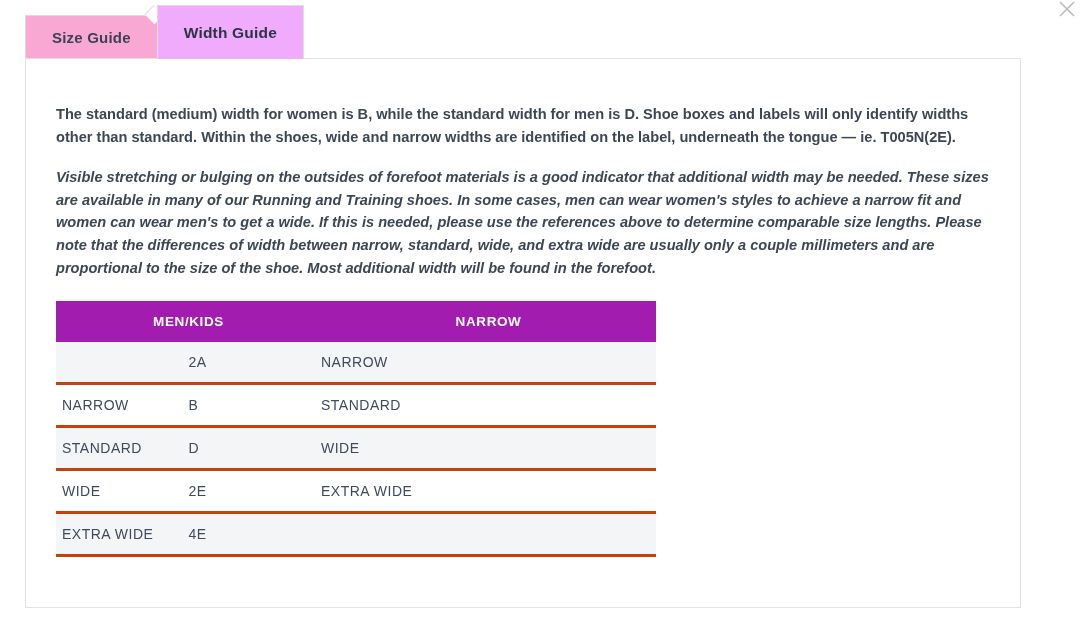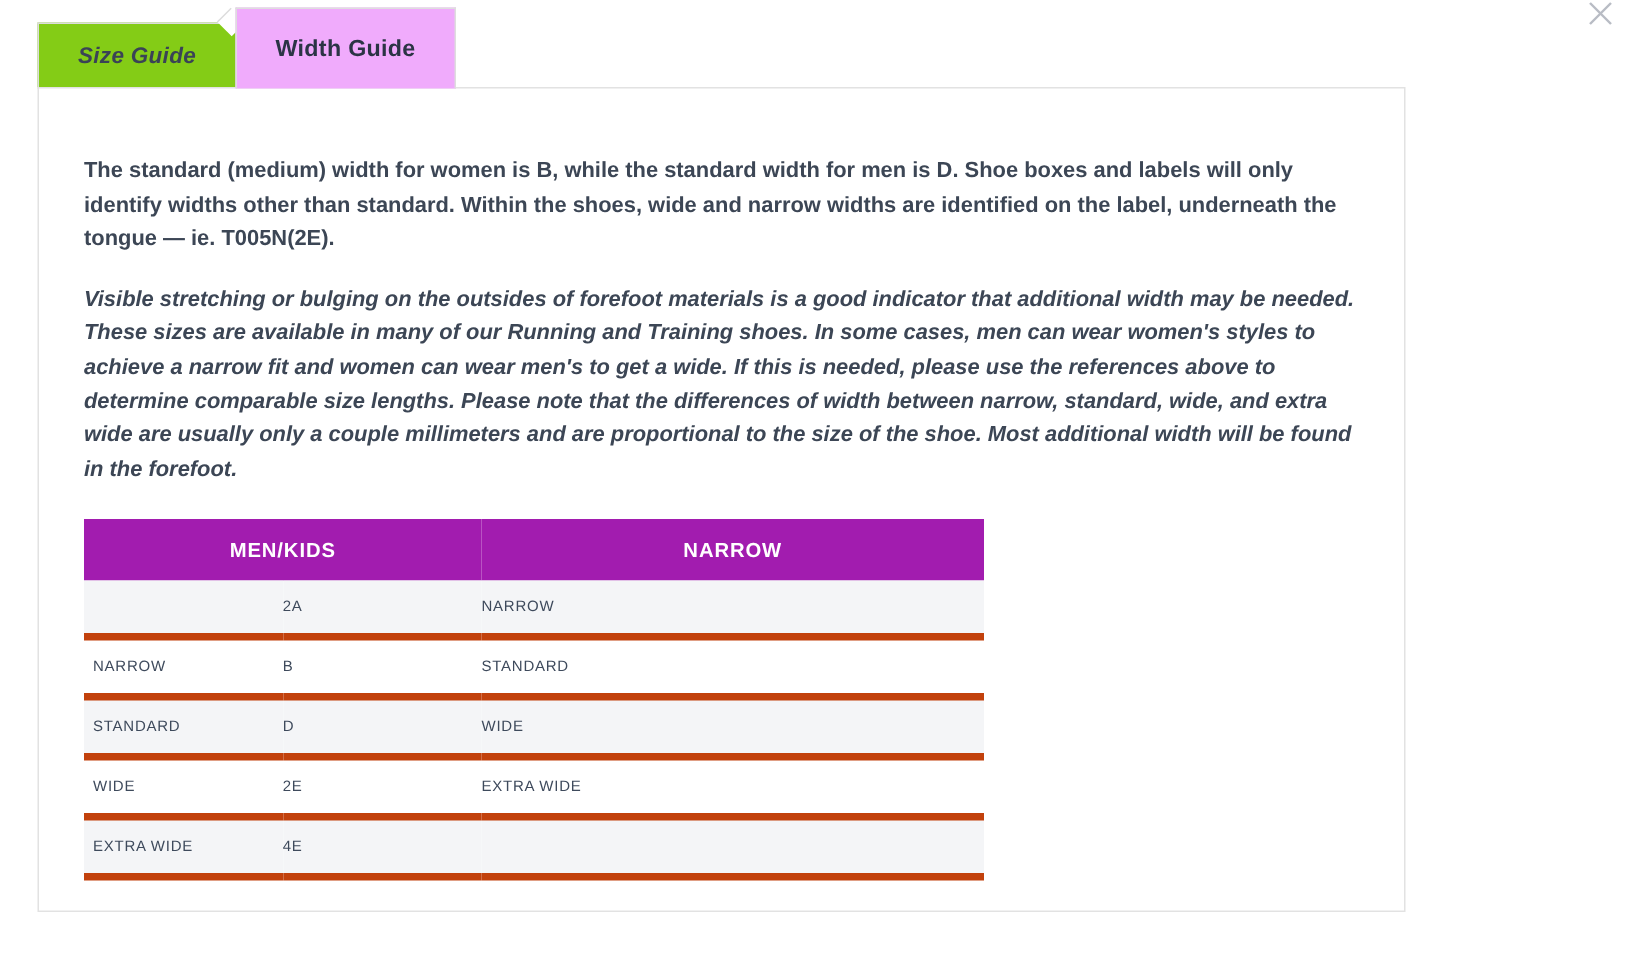--- a/index.html
+++ b/index.html
@@ -51,24 +51,23 @@
     color: #2b3445;
     background: #ffffff;
     border: 1px solid #dedede;
     border-bottom: none;
     cursor: pointer;
     white-space: nowrap;
   }
   .tab.inactive {
     height: 44px;
     color: #3a4356;
-    background: #84cc16;
+    background: #f9a8d4;
     border-color: #dcdcdc;
     z-index: 1;
-    font-style: italic;
   }
   .tab.active {
     height: 54px;
     background: #f0abfc;
     border-color: #dedede;
     z-index: 3;
     margin-left: -1px;
     font-size: 15.5px;
   }
   
@@ -83,21 +82,21 @@
     border-left: 1px solid #dcdcdc;
     transform: rotate(45deg) translate(4px, -4px);
     transform-origin: top right;
   }
 
   
   .panel {
     position: absolute;
     left: 25px;
     top: 58px;
-    width: 912px;
+    width: 996px;
     height: 550px;
     box-sizing: border-box;
     background: #ffffff;
     border: 1px solid #e2e2e2;
     z-index: 2;
   }
   .panel-inner {
     padding: 44px 30px 0 30px;
   }
 
@@ -124,25 +123,25 @@
     background: #a21caf;
     color: #ffffff;
     font-size: 13.5px;
     font-weight: bold;
     letter-spacing: 0.6px;
     text-align: center;
     padding: 13px 0;
     border: none;
   }
   .width-table tbody td {
-    font-size: 10px;
+    font-size: 14px;
     color: #3e4a5c;
     letter-spacing: 0.5px;
     padding: 12px 0;
-    border-bottom: 5px solid #c2410c;
+    border-bottom: 3px solid #c2410c;
     vertical-align: middle;
   }
   .width-table tbody tr:nth-child(odd) td {
     background: #f4f5f7;
   }
   .width-table tbody tr:nth-child(even) td {
     background: #ffffff;
   }
   .col-men   { width: 265px; padding-left: 6px !important; text-align: left; }
   .col-code  { width: 80px;  text-align: left; }

